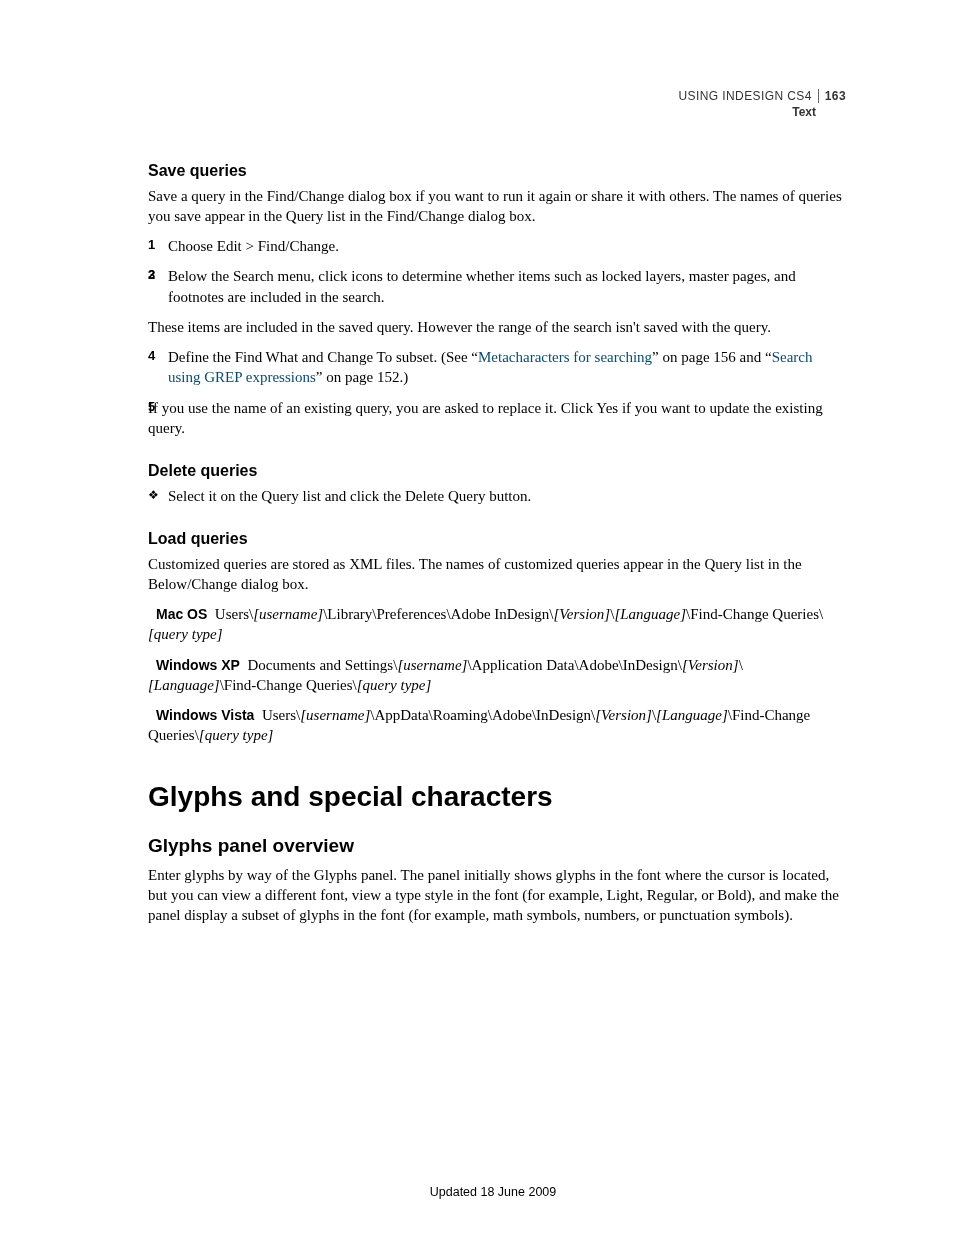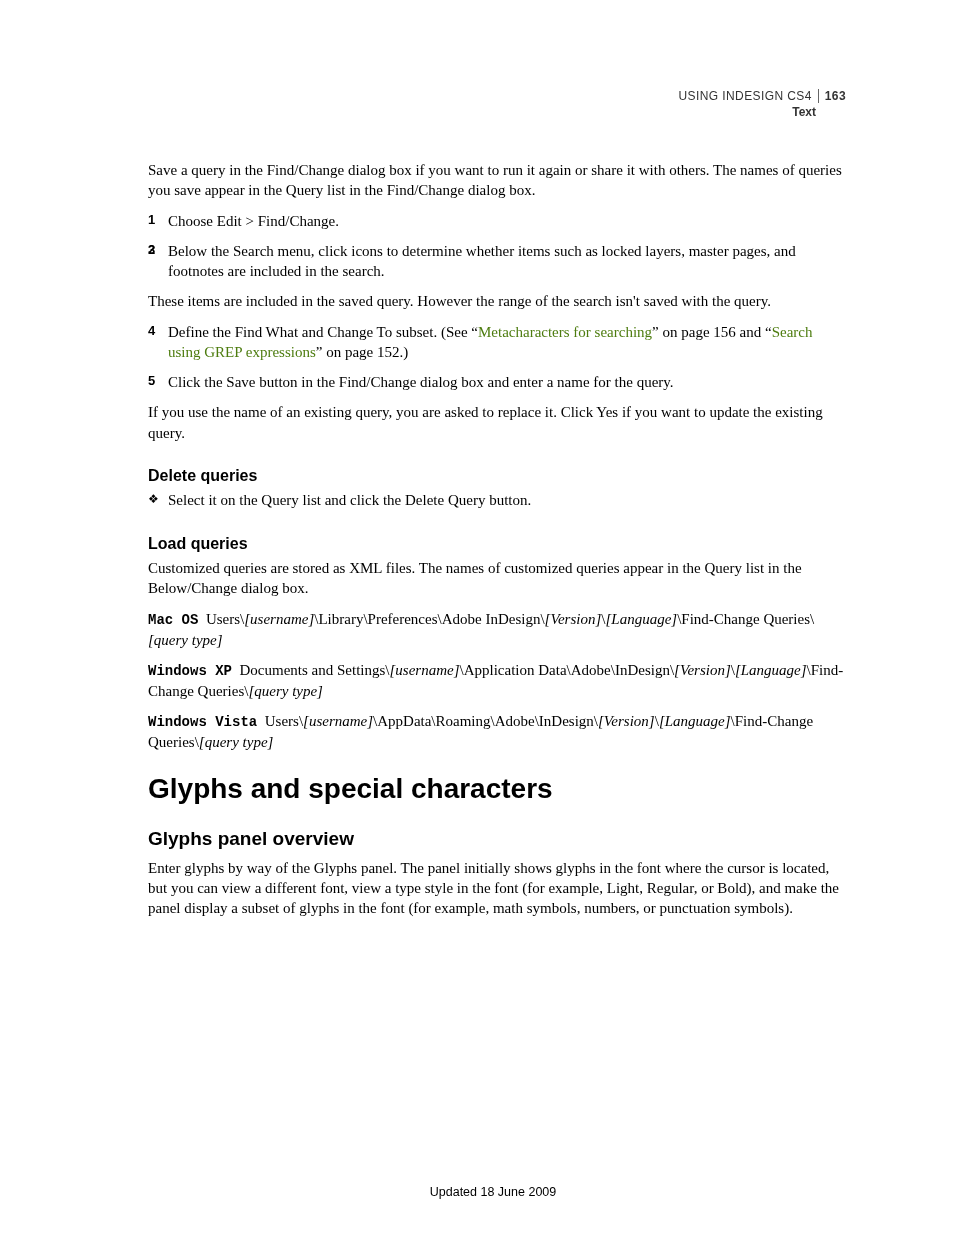--- a/index.html
+++ b/index.html
@@ -38,21 +38,21 @@
   .h3 {
     font-family: "Myriad Pro", "Segoe UI", Arial, sans-serif;
     font-weight: 700;
     font-size: 16px;
     margin: 22px 0 4px 0;
   }
   .h1 {
     font-family: "Myriad Pro", "Segoe UI", Arial, sans-serif;
     font-weight: 700;
     font-size: 28px;
-    margin: 18px 0 18px 0;
+    margin: 32px 0 18px 0;
   }
   .h2 {
     font-family: "Myriad Pro", "Segoe UI", Arial, sans-serif;
     font-weight: 700;
     font-size: 19px;
     margin: 12px 0 6px 0;
   }
   .para { margin: 0 0 10px 0; }
   ol.numlist {
     list-style: none;
@@ -82,25 +82,26 @@
     padding-left: 20px;
     margin: 0 0 10px 0;
   }
   ul.bullist > li::before {
     content: "❖";
     position: absolute;
     left: 0;
     top: 1px;
     font-size: 12px;
   }
-  .link { color: #4d7c0f; }
+  .link { color: #0c4a6e; }
   .runin {
-    font-family: Liberation Mono, monospace;
+    font-family: Liberation Sans, sans-serif;
     font-weight: 700;
     font-size: 14px;
+    margin-left: 8px;
   }
   em.pathvar { font-style: italic; }
   .footer {
     position: absolute;
     bottom: 36px;
     left: 16px;
     width: 100%;
     text-align: center;
     font-family: Arial, sans-serif;
     font-size: 12.5px;
@@ -114,37 +115,38 @@
 
   <div class="running-head">
     <div class="line1">
       <span>USING INDESIGN CS4</span><span class="pagenum">163</span>
     </div>
     <div class="line2">Text</div>
   </div>
 
   <div class="content">
 
+    <div class="h3">Save queries</div>
     <p class="para">Save a query in the Find/Change dialog box if you want to run it again or share it with others. The names of queries you save appear in the Query list in the Find/Change dialog box.</p>
 
     <ol class="numlist">
       <li><span class="marker">1</span><span>Choose Edit &gt; Find/Change.</span></li>
       <li><span class="marker">2</span></li>
       <li><span class="marker">3</span><span>Below the Search menu, click icons to determine whether items such as locked layers, master pages, and footnotes are included in the search.</span></li>
     </ol>
 
     <p class="para">These items are included in the saved query. However the range of the search isn't saved with the query.</p>
 
     <ol class="numlist" start="4">
       <li><span class="marker">4</span>
         <span>
           <span>Define the Find What and Change To subset. (See “</span><span class="link">Metacharacters for searching</span><span>” on page 156 and “</span><span class="link">Search using GREP expressions</span><span>” on page 152.)</span>
         </span>
       </li>
-      <li><span class="marker">5</span><span>Click the Save button in the Find/Change dialog box and enter a name for the query.</span></li>
+      <li><span class="marker">5</span></li>
     </ol>
 
     <p class="para">If you use the name of an existing query, you are asked to replace it. Click Yes if you want to update the existing query.</p>
 
     <div class="h3">Delete queries</div>
     <ul class="bullist">
       <li>Select it on the Query list and click the Delete Query button.</li>
     </ul>
 
     <div class="h3">Load queries</div>

